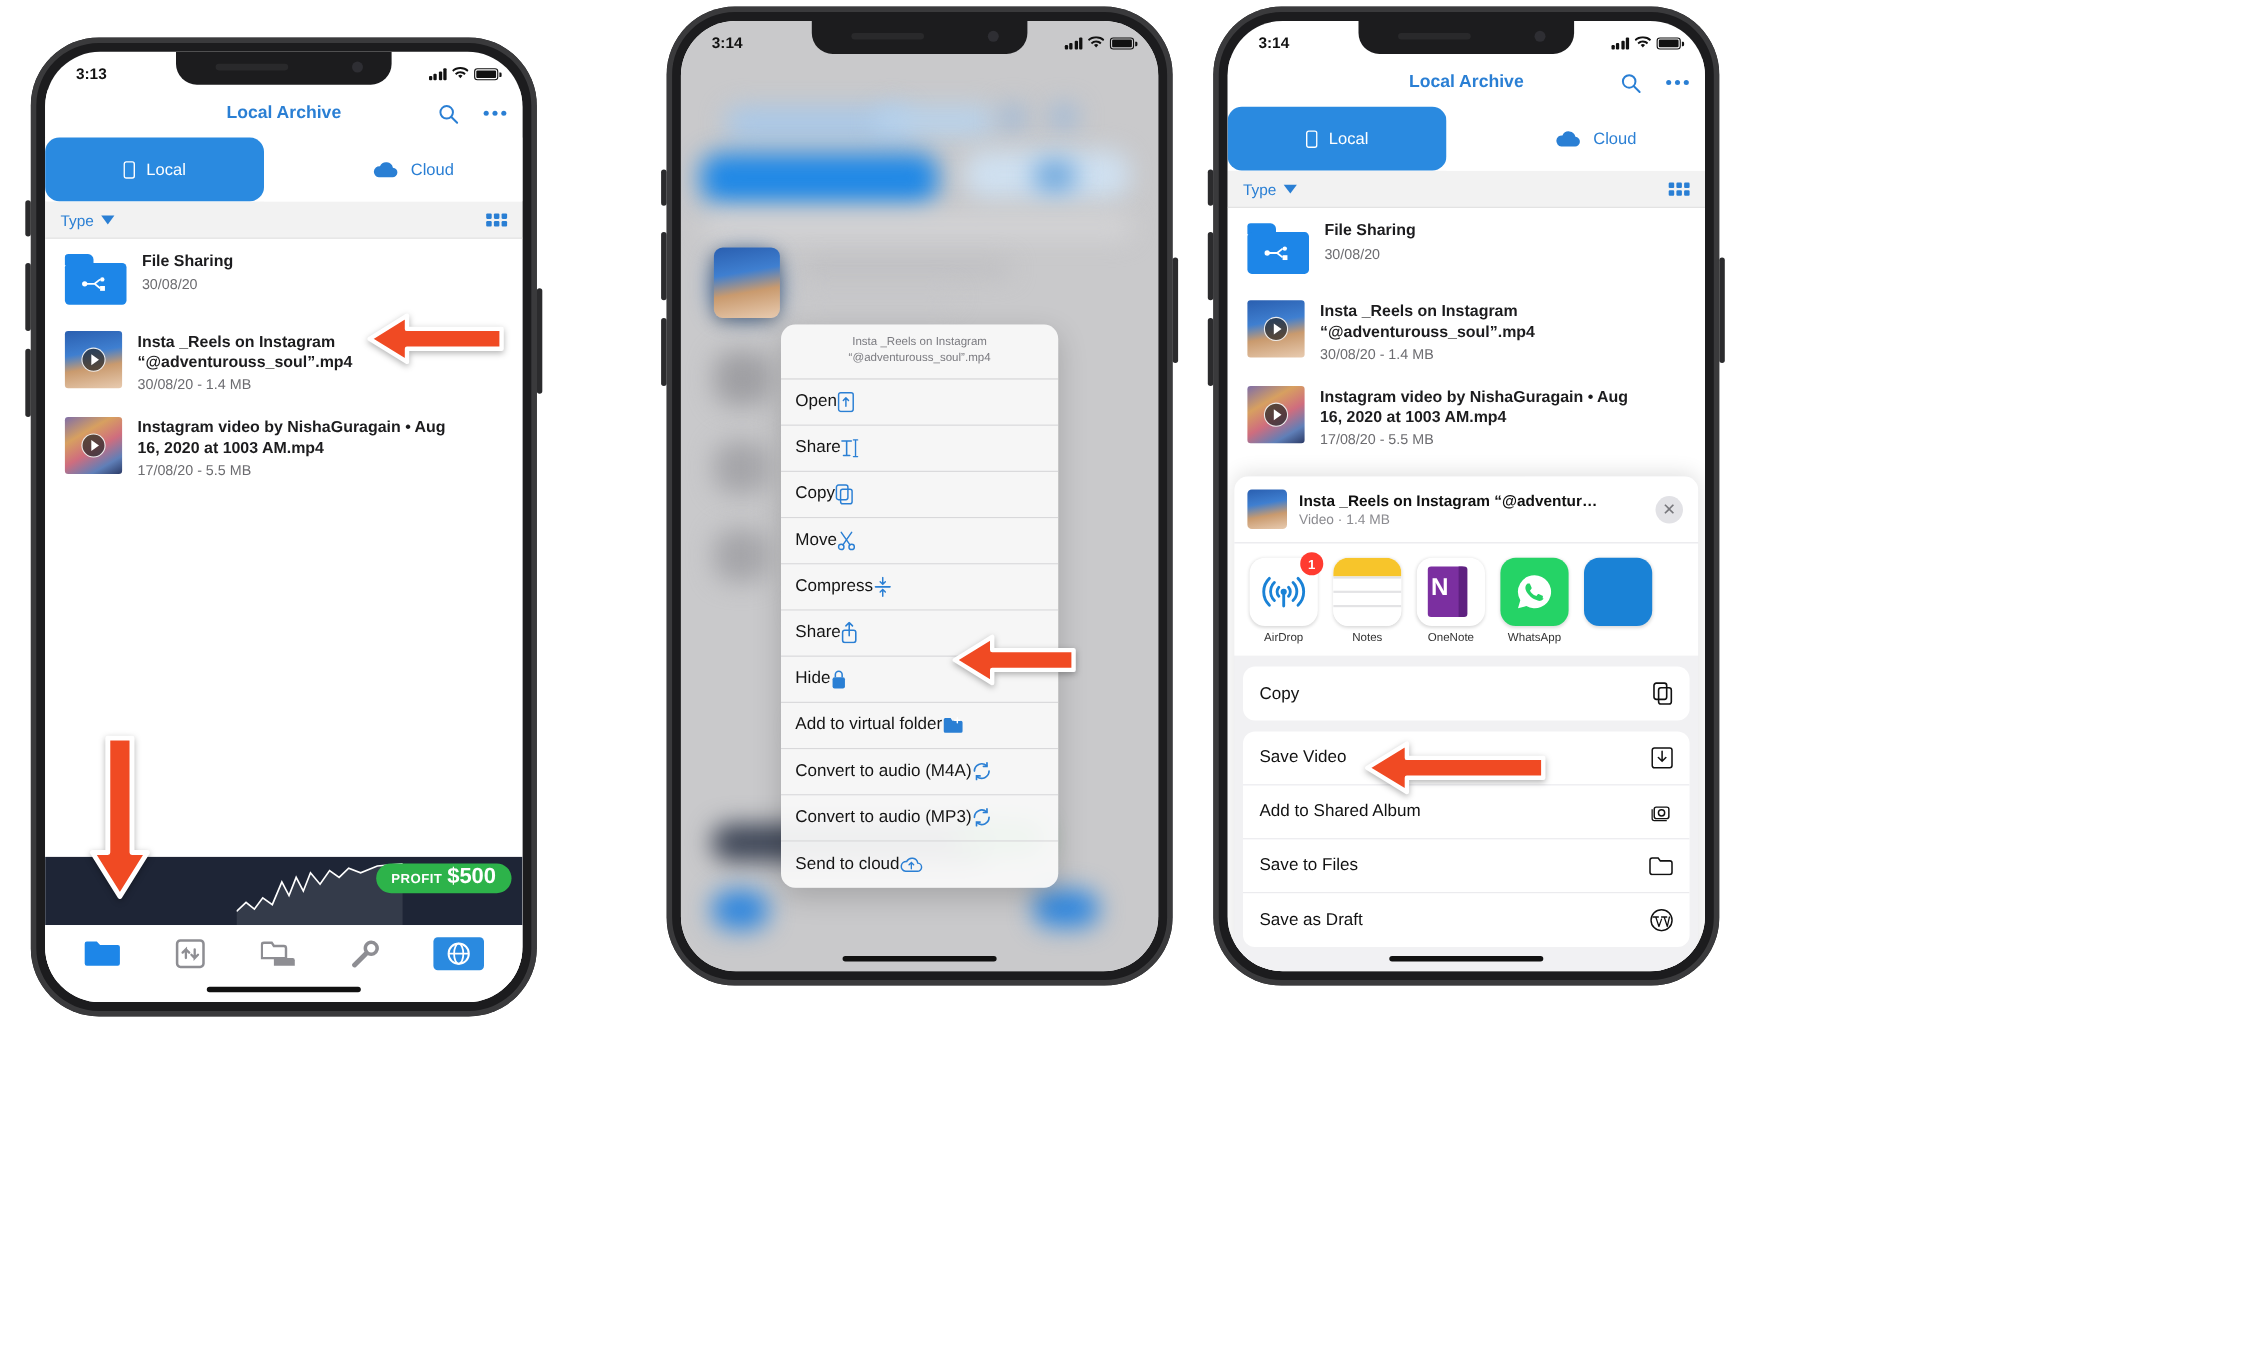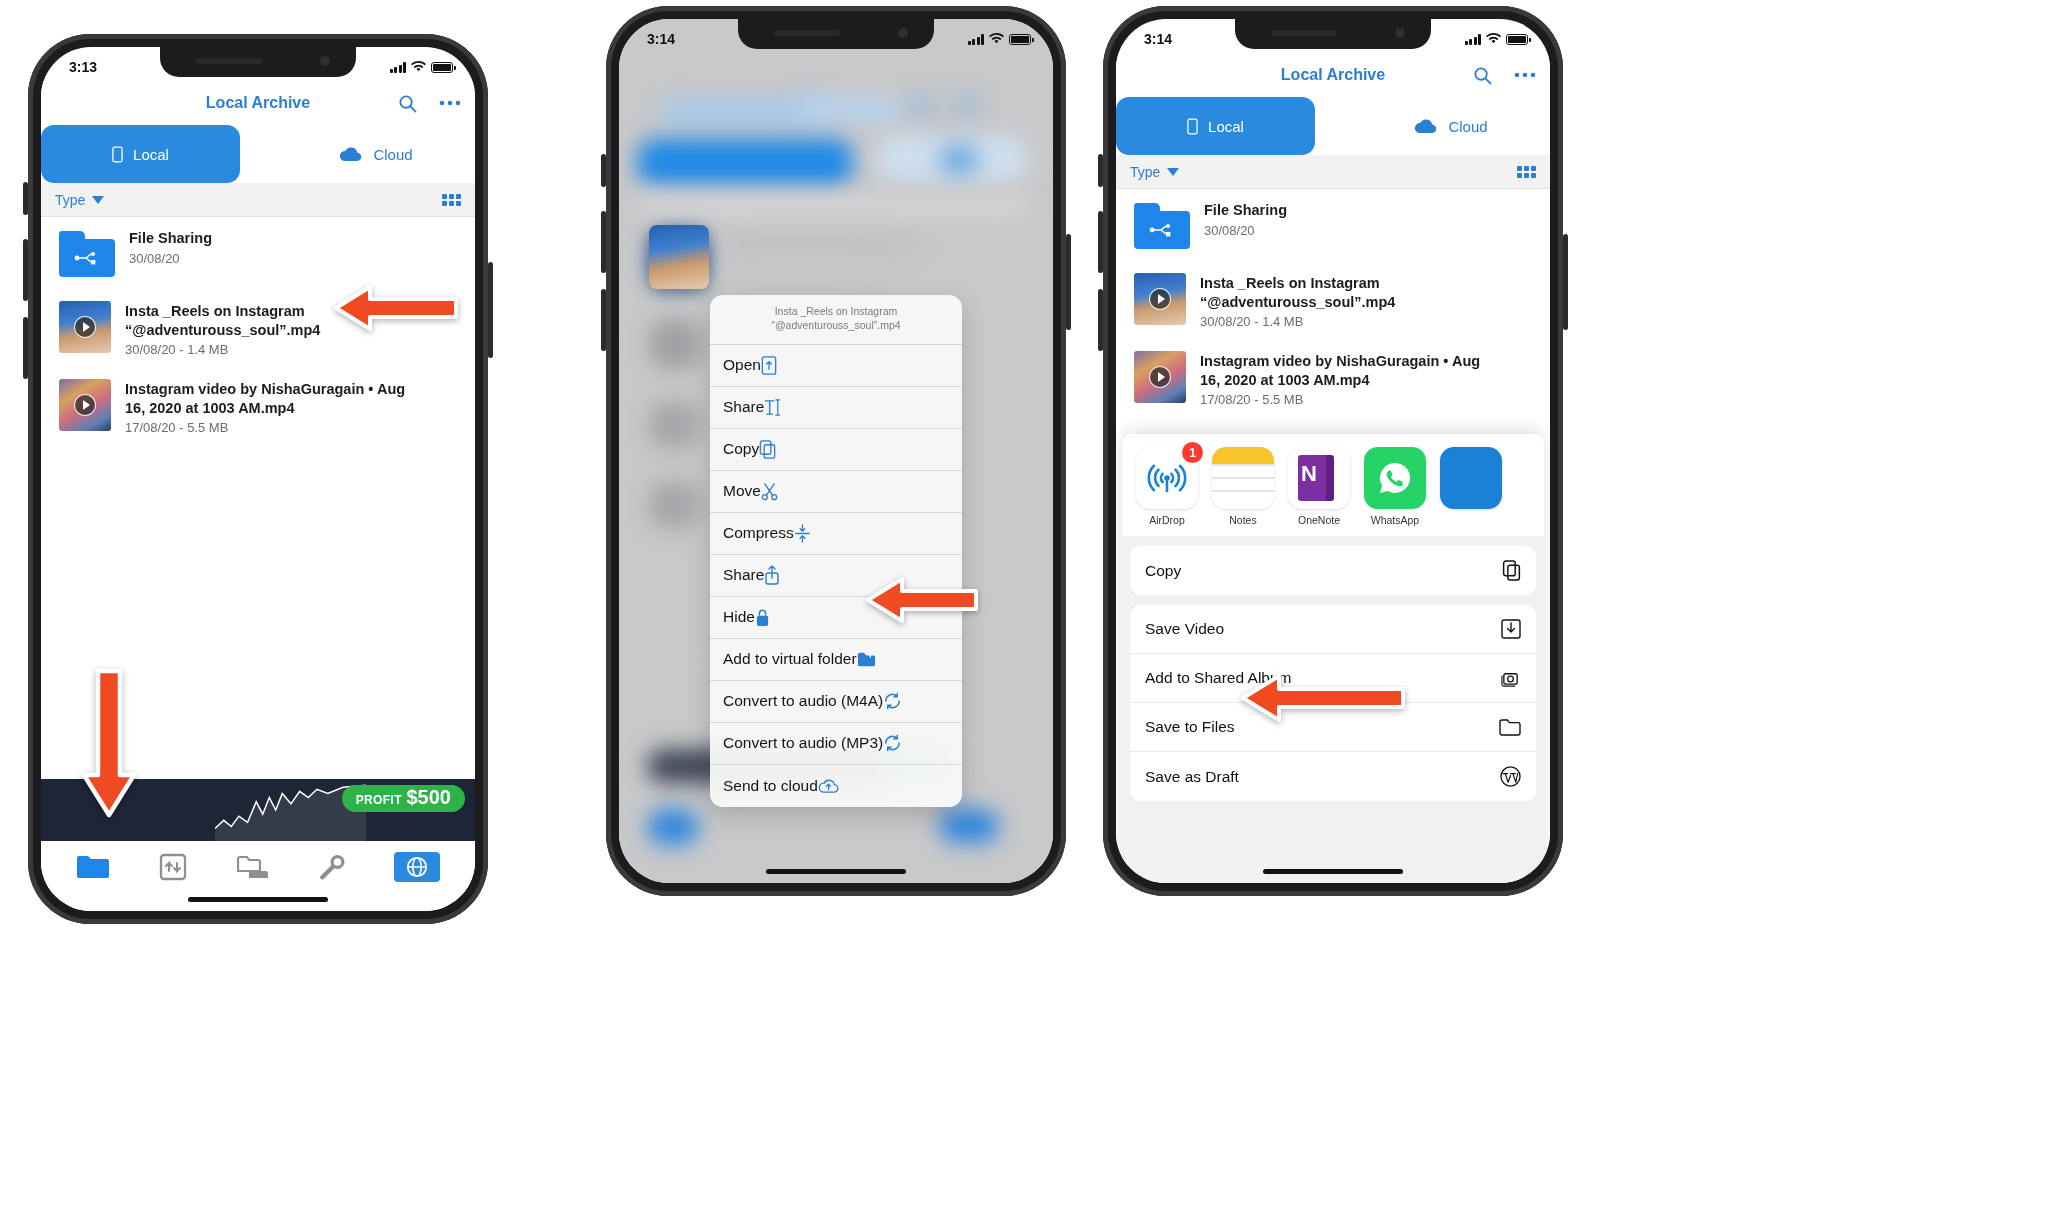--- a/index.html
+++ b/index.html
@@ -681,20 +681,28 @@
             <span class="playbadge"></span>
           </span>
           <span class="fmeta" style="max-width:290px;">
             <div class="fname">Instagram video by NishaGuragain • Aug 16, 2020 at 1003 AM.mp4</div>
             <div class="fsub">17/08/20 - 5.5 MB</div>
           </span>
         </div>
       </div>
 
       <div class="sheet">
+        <div class="sheet-head">
+          <span class="th" style="background:linear-gradient(170deg,#2a5fb0 0%,#3f7fd0 36%,#c99a6e 64%,#e8cbb0 100%);"></span>
+          <span class="tx">
+            <div class="t1">Insta _Reels on Instagram “@adventur…</div>
+            <div class="t2">Video · 1.4 MB</div>
+          </span>
+          <span class="closebtn">✕</span>
+        </div>
 
         <div class="approw">
           <span class="appitem">
             <span class="appicon">
               <svg width="42" height="42" viewBox="0 0 42 42">
                   <g fill="none" stroke="#1a82d6" stroke-width="2.6" stroke-linecap="round">
                     <path d="M12.5 29a11.5 11.5 0 0 1 0-16.4"></path>
                     <path d="M29.5 12.6a11.5 11.5 0 0 1 0 16.4"></path>
                     <path d="M16.6 25a6 6 0 0 1 0-8.2"></path>
                     <path d="M25.4 16.8a6 6 0 0 1 0 8.2"></path>

